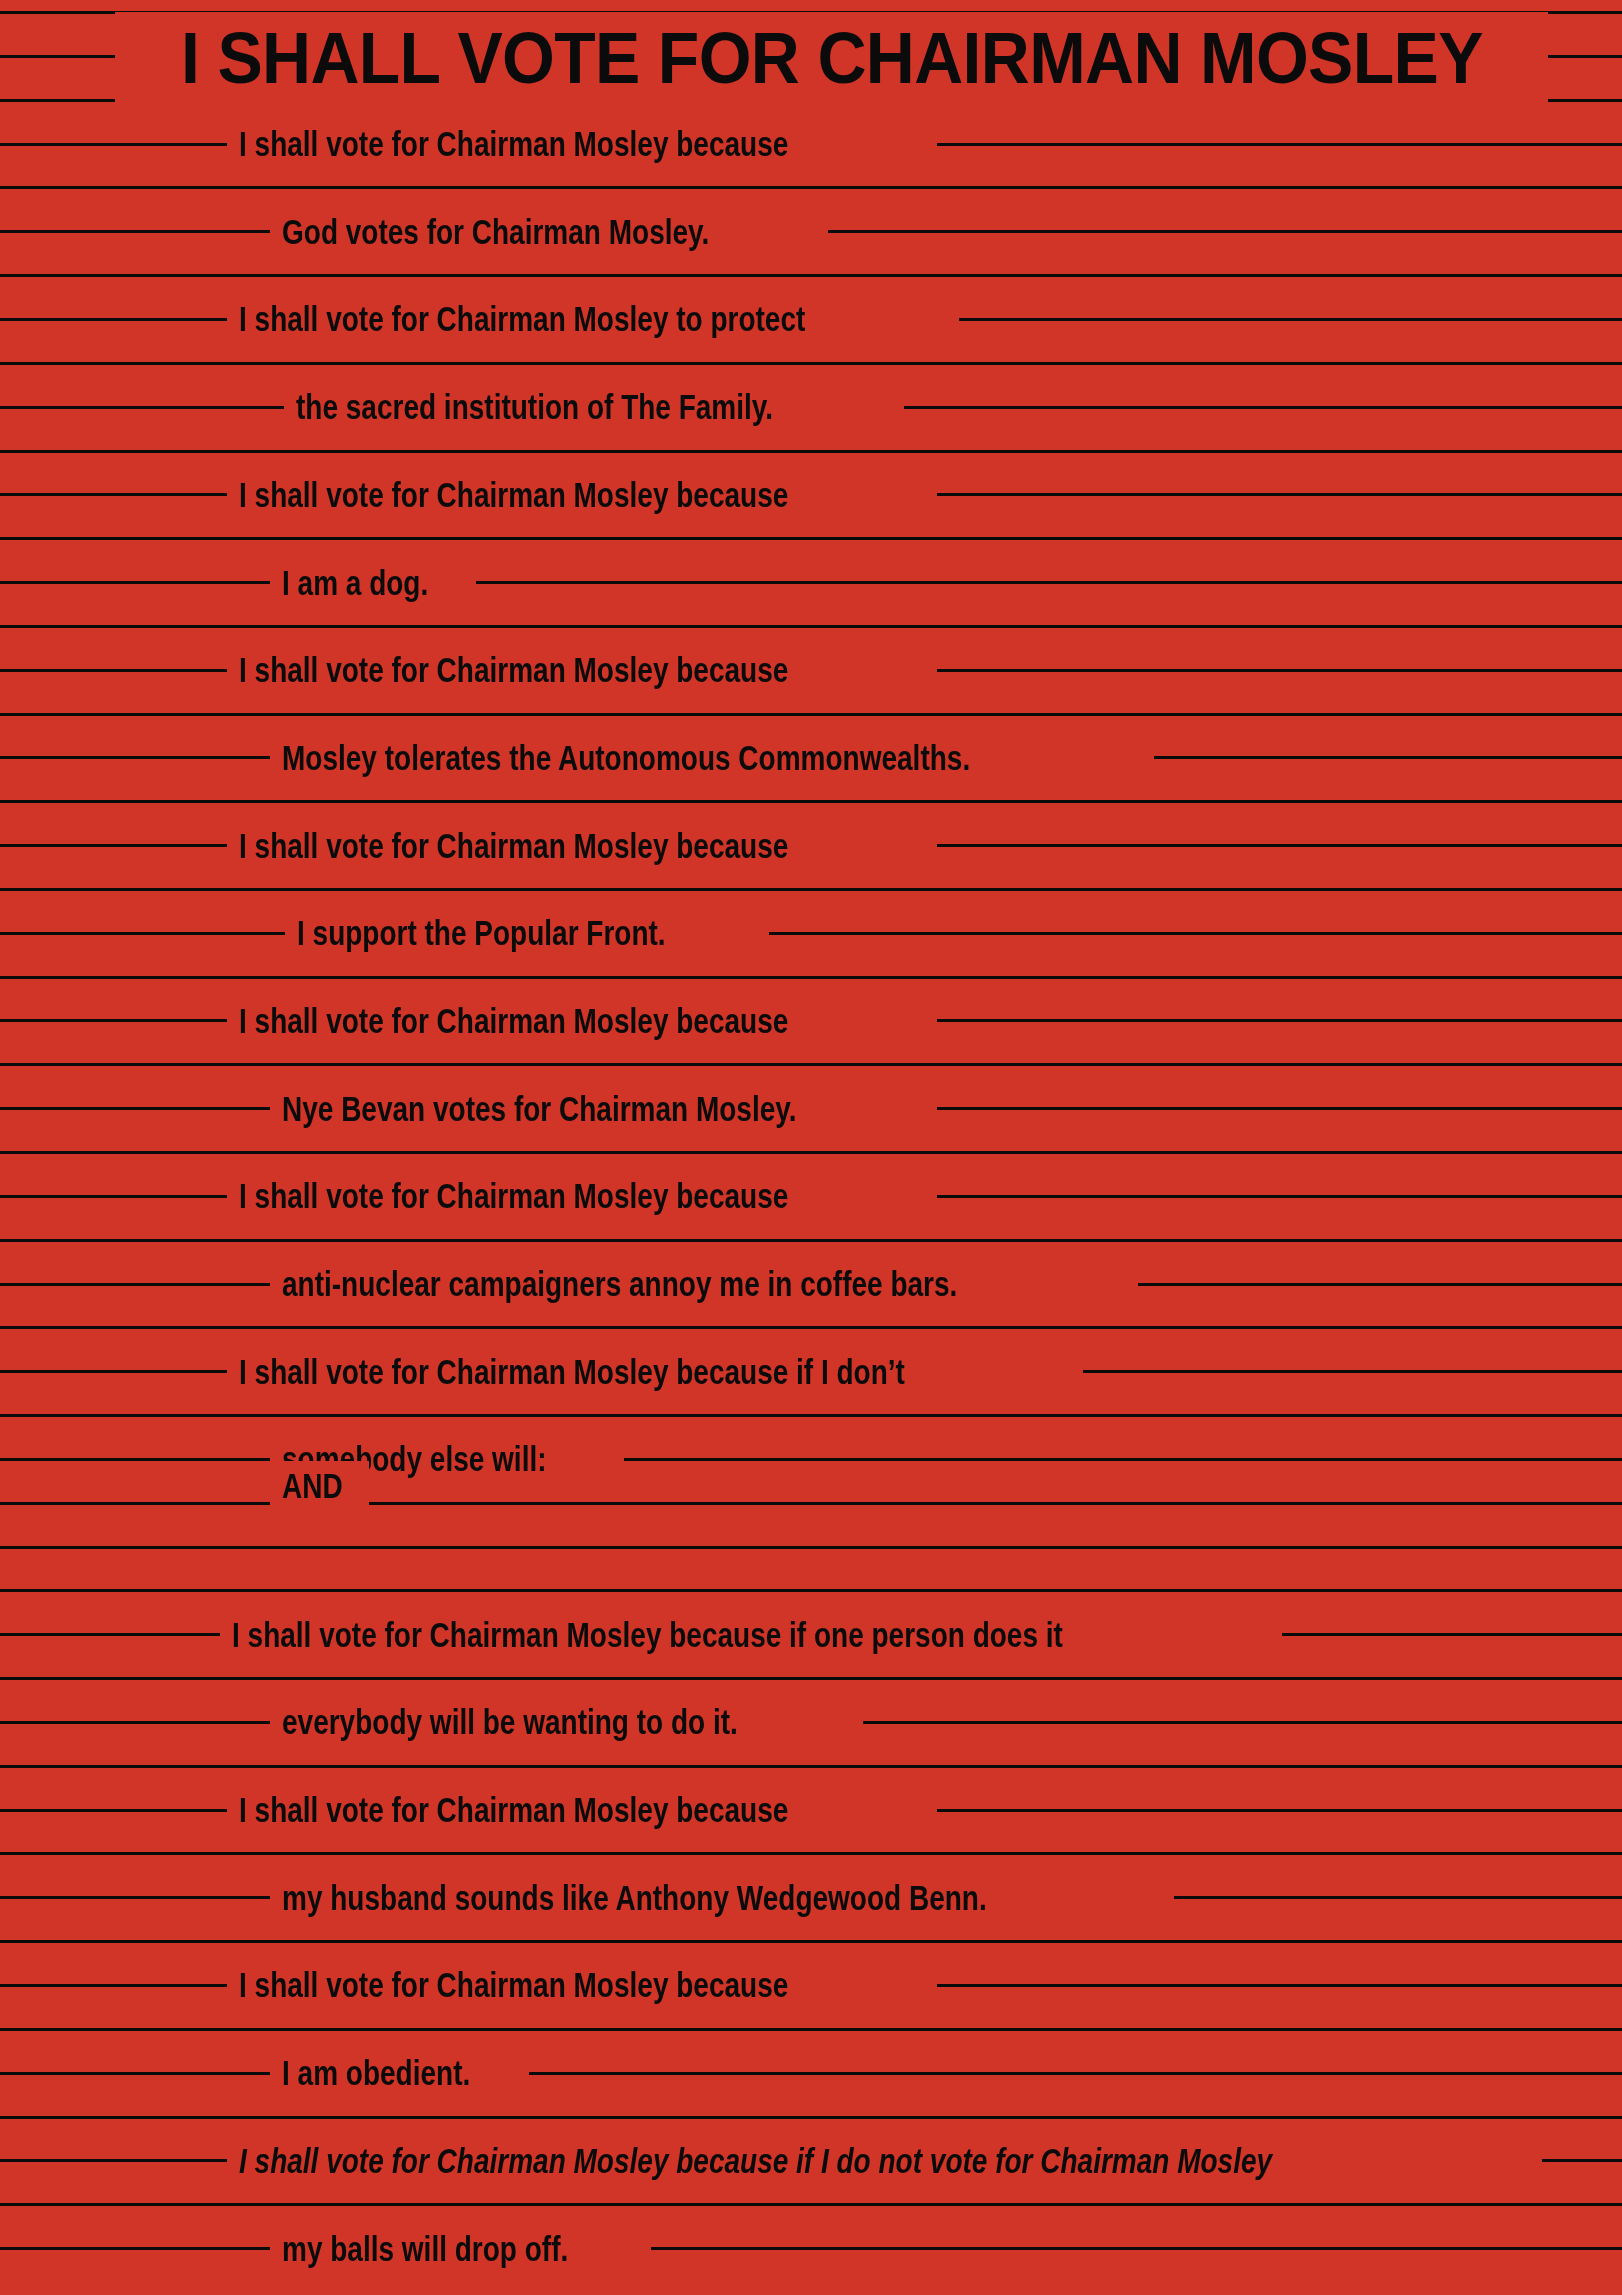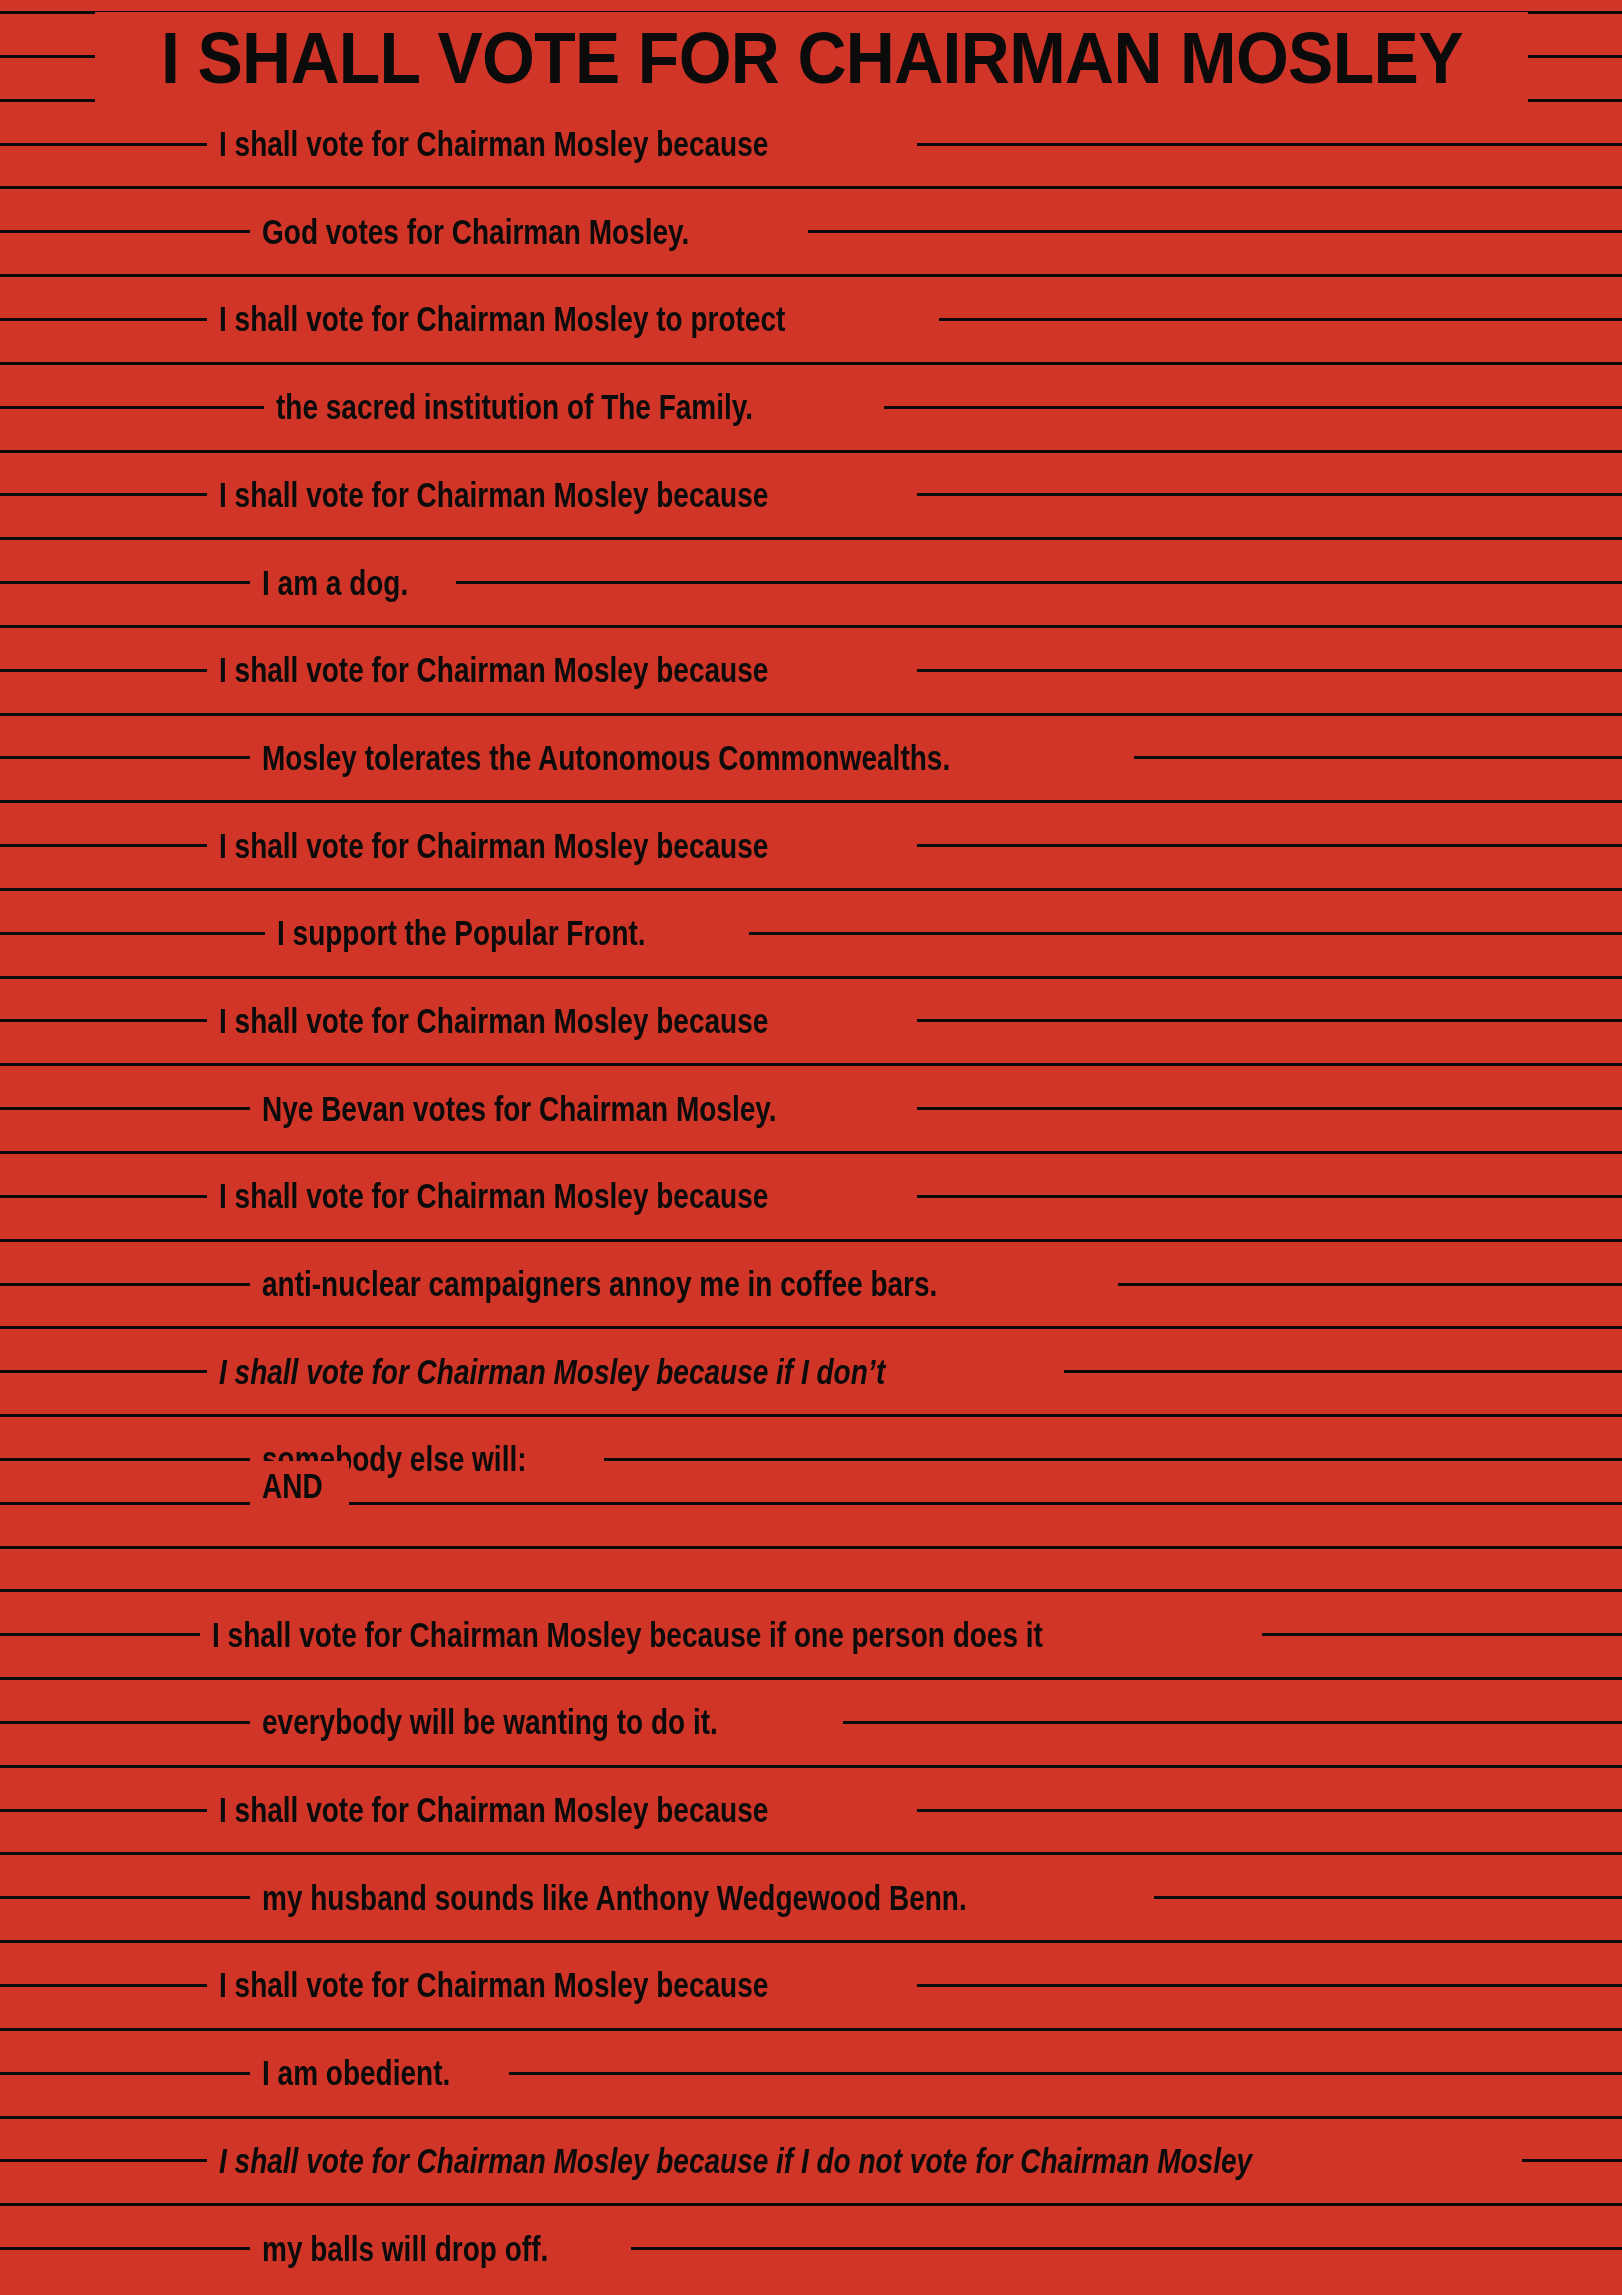--- a/index.html
+++ b/index.html
@@ -26,20 +26,21 @@
     left:0;
     width:1623px;
     height:3.3px;
     background:#0B0B0B;
   }
   
   #content{
     position:absolute;
     inset:0;
     z-index:2;
+    margin-left:20px;
   }
 
   
   .title-row{
     position:absolute;
     left:0;
     width:1623px;
     text-align:center;
   }
   .title-row .inner{
@@ -160,21 +161,21 @@
         <div class="body-row" style="top: 470px; left: 207px;"><span class="inner"><span class="body-text">I shall vote for Chairman Mosley because</span></span></div>
         <div class="body-row" style="top: 558px; left: 250px;"><span class="inner"><span class="body-text">I am a dog.</span></span></div>
         <div class="body-row" style="top: 645px; left: 207px;"><span class="inner"><span class="body-text">I shall vote for Chairman Mosley because</span></span></div>
         <div class="body-row" style="top: 733px; left: 250px; text-align: center;"><span class="inner"><span class="body-text">Mosley tolerates the Autonomous Commonwealths.</span></span></div>
         <div class="body-row" style="top: 821px; left: 207px;"><span class="inner"><span class="body-text">I shall vote for Chairman Mosley because</span></span></div>
         <div class="body-row" style="top: 908px; left: 265px;"><span class="inner"><span class="body-text">I support the Popular Front.</span></span></div>
         <div class="body-row" style="top: 996px; left: 207px;"><span class="inner"><span class="body-text">I shall vote for Chairman Mosley because</span></span></div>
         <div class="body-row" style="top: 1084px; left: 250px;"><span class="inner"><span class="body-text">Nye Bevan votes for Chairman Mosley.</span></span></div>
         <div class="body-row" style="top: 1171px; left: 207px;"><span class="inner"><span class="body-text">I shall vote for Chairman Mosley because</span></span></div>
         <div class="body-row" style="top: 1259px; left: 250px; text-align: center;"><span class="inner"><span class="body-text">anti-nuclear campaigners annoy me in coffee bars.</span></span></div>
-        <div class="body-row" style="top: 1347px; left: 207px; font-style: italic;"><span class="inner"><span class="body-text">I shall vote for Chairman Mosley because if I don’t</span></span></div>
+        <div class="body-row" style="top: 1347px; left: 207px;"><span class="inner"><span class="body-text">I shall vote for Chairman Mosley because if I don’t</span></span></div>
         <div class="body-row" style="top: 1434px; left: 250px;"><span class="inner"><span class="body-text">somebody else will:</span></span></div>
         <div class="body-row" style="top: 1461px; left: 250px;"><span class="inner"><span class="body-text">AND</span></span></div>
         <div class="body-row" style="top: 1610px; left: 200px;"><span class="inner"><span class="body-text">I shall vote for Chairman Mosley because if one person does it</span></span></div>
         <div class="body-row" style="top: 1697px; left: 250px;"><span class="inner"><span class="body-text">everybody will be wanting to do it.</span></span></div>
         <div class="body-row" style="top: 1785px; left: 207px;"><span class="inner"><span class="body-text">I shall vote for Chairman Mosley because</span></span></div>
         <div class="body-row" style="top: 1873px; left: 250px;"><span class="inner"><span class="body-text">my husband sounds like Anthony Wedgewood Benn.</span></span></div>
         <div class="body-row" style="top: 1960px; left: 207px;"><span class="inner"><span class="body-text">I shall vote for Chairman Mosley because</span></span></div>
         <div class="body-row" style="top: 2048px; left: 250px;"><span class="inner"><span class="body-text">I am obedient.</span></span></div>
         <div class="body-row" style="top: 2136px; left: 207px; font-style: italic;"><span class="inner"><span class="body-text">I shall vote for Chairman Mosley because if I do not vote for Chairman Mosley</span></span></div>
         <div class="body-row" style="top: 2224px; left: 250px;"><span class="inner"><span class="body-text">my balls will drop off.</span></span></div>

